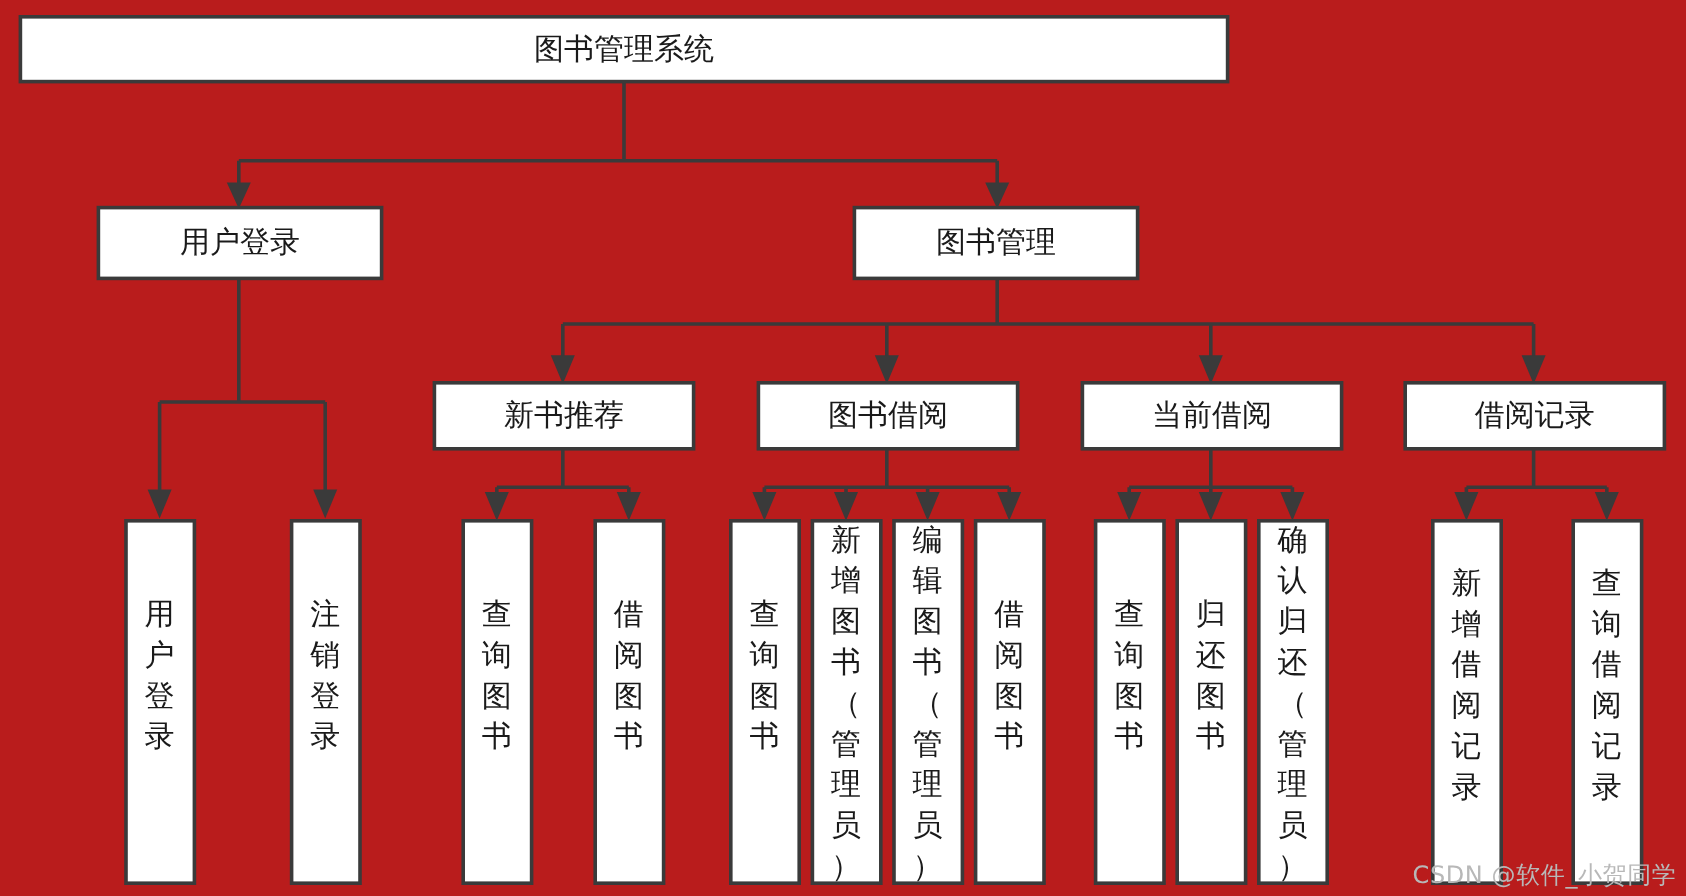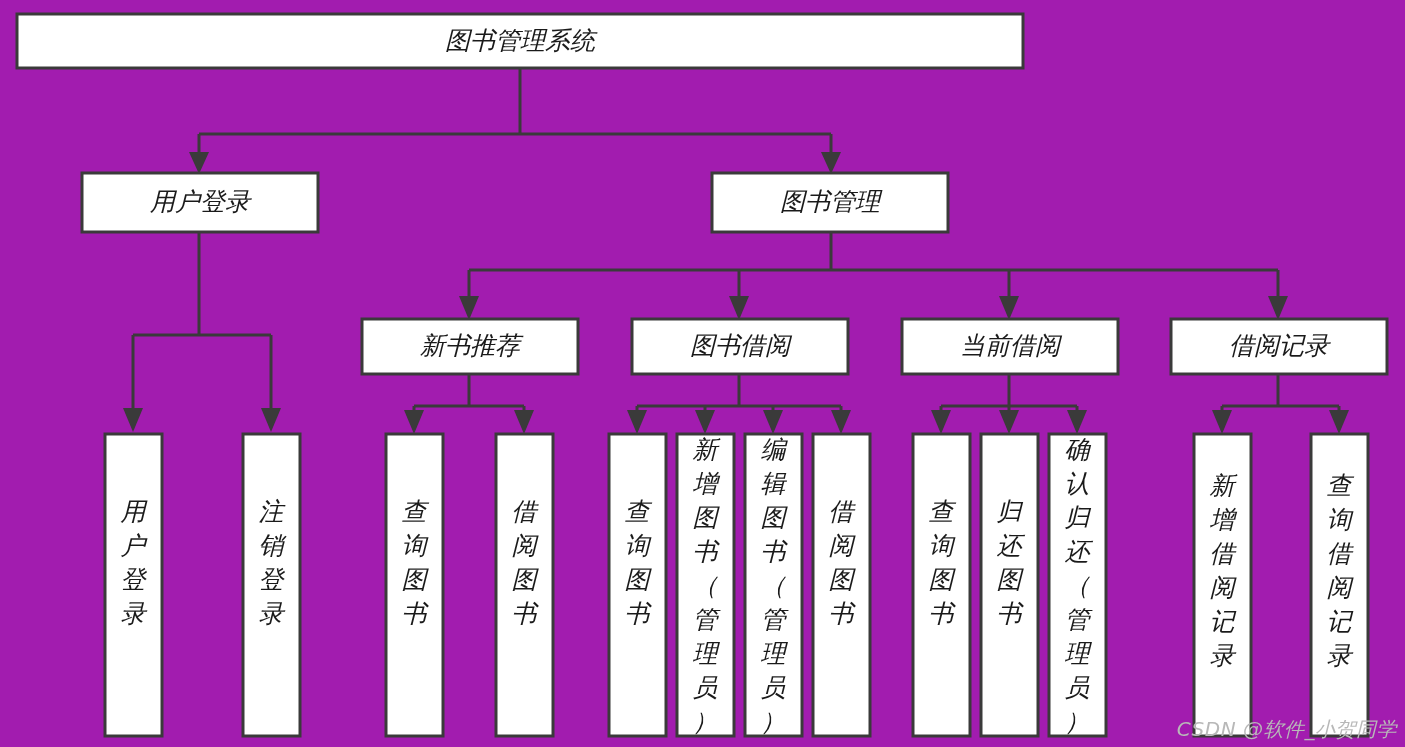--- a/index.html
+++ b/index.html
@@ -8,23 +8,22 @@
     padding: 0;
     background: #ffffff;
   }
   body {
     font-family: "DejaVu Sans", "Liberation Sans", sans-serif;
   }
   #diagram-root {
     position: relative;
     width: 1405px;
     height: 747px;
-    background: #a21caf;
+    background: #b91c1c;
     overflow: hidden;
-    font-style: italic;
   }
   svg#flow-svg {
     position: absolute;
     left: 0;
     top: 0;
     width: 1405px;
     height: 747px;
     display: block;
   }
   .node-box {

